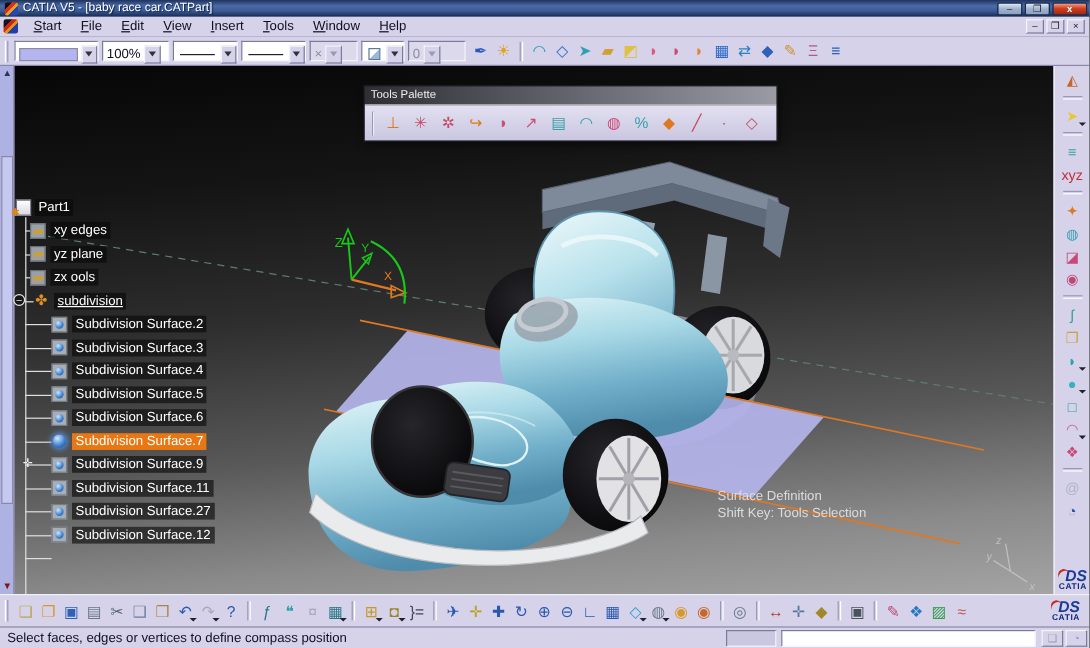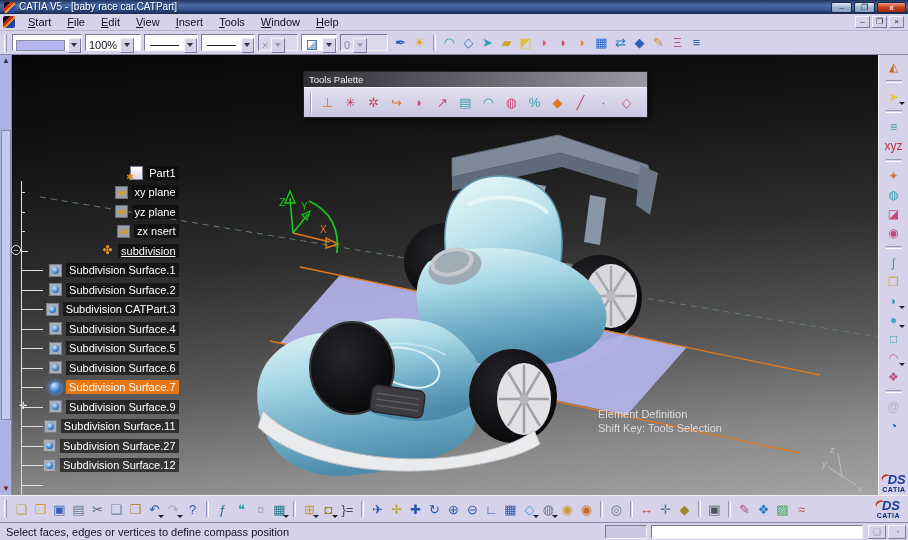--- a/index.html
+++ b/index.html
@@ -60,21 +60,21 @@
     background:linear-gradient(175deg,#060606 0%,#141414 22%,#2e2e2e 45%,#595959 68%,#8a8a8a 86%,#a4a4a4 100%);}
   .vscroll{position:absolute;left:0;top:0;width:12px;height:440px;background:#aeb2e2;border-right:1px solid #8a88a8;}
   .vscroll .thumb{position:absolute;left:1px;top:75px;width:10px;height:290px;background:#c6c9ef;border:1px solid #8a88a8;}
   .arr{position:absolute;left:0;width:12px;height:12px;font-size:8px;line-height:12px;text-align:center;color:#202040;}
   .arr.up{top:0;color:#30305a;}
   .arr.down{bottom:0;color:#7a1818;}
 
   
   .tree{position:absolute;left:13px;top:108px;color:#fff;font-size:11px;}
   .tree .trunk{position:absolute;left:8px;top:18px;height:362px;border-left:1px solid #e0e0e0;}
-  .trow{position:relative;height:19.5px;display:flex;align-items:center;white-space:nowrap;justify-content:flex-end;}
+  .trow{position:relative;height:19.5px;display:flex;align-items:center;white-space:nowrap;}
   .trow::before{content:'';position:absolute;left:8px;top:9.5px;height:1px;background:#e0e0e0;}
   .part-row::before{display:none;}
   .plane-row{padding-left:12px;} .plane-row::before{width:4px;}
   .subdiv-row{padding-left:15px;} .subdiv-row::before{width:7px;}
   .srow{padding-left:30px;} .srow::before{width:22px;}
   .tlabel{background:rgba(8,8,8,.62);padding:0 3px;line-height:14px;cursor:pointer;}
   .srow.selected .tlabel{background:#E87613;color:#fff;}
   .underlined{text-decoration:underline;}
   .icon-part{width:13px;height:14px;background:linear-gradient(#fff,#d8d8e0);border:1px solid #808090;position:relative;margin-right:3px;flex:0 0 auto;}
   .icon-part::after{content:'✱';position:absolute;left:-5px;bottom:-3px;color:#e08818;font-size:9px;}
@@ -380,52 +380,47 @@
       <div class="tree">
         <div class="trunk"></div>
         <div class="trow part-row">
           <span class="icon-part"></span>
           <span class="tlabel">Part1</span>
         </div>
         <div>
 
         <div class="trow plane-row">
             <span class="icon-plane"></span>
-            <span class="tlabel">xy plane</span>
+            <span class="tlabel">xy edges</span>
           </div>
             <div class="trow plane-row">
             <span class="icon-plane"></span>
             <span class="tlabel">yz plane</span>
           </div>
             <div class="trow plane-row">
             <span class="icon-plane"></span>
-            <span class="tlabel">zx nsert</span>
+            <span class="tlabel">zx ools</span>
           </div>
           </div>
         <div class="trow subdiv-row">
           <span class="expander">−</span>
           <span class="icon-group">✤</span>
           <span class="tlabel underlined">subdivision</span>
         </div>
         <div>
 
-        <div class="trow srow">
-
-            <span class="icon-surf"></span>
-            <span class="tlabel">Subdivision Surface.1</span>
-          </div>
             <div class="trow srow">
 
             <span class="icon-surf"></span>
             <span class="tlabel">Subdivision Surface.2</span>
           </div>
             <div class="trow srow">
 
             <span class="icon-surf"></span>
-            <span class="tlabel">Subdivision CATPart.3</span>
+            <span class="tlabel">Subdivision Surface.3</span>
           </div>
             <div class="trow srow">
 
             <span class="icon-surf"></span>
             <span class="tlabel">Subdivision Surface.4</span>
           </div>
             <div class="trow srow">
 
             <span class="icon-surf"></span>
             <span class="tlabel">Subdivision Surface.5</span>
@@ -514,21 +509,21 @@
                 <span class="g" style="color: rgb(192, 72, 88);">·</span>
               </div>
               <div class="ticon">
                 <span class="g" style="color: rgb(192, 88, 104);">◇</span>
               </div>
             </div>
         </div>
       </div>
 
       <div class="overlay-text">
-        <div>Element Definition</div>
+        <div>Surface Definition</div>
         <div>Shift Key: Tools Selection</div>
       </div>
     </div>
 
     <div class="toolbar-right">
       <div style="display:flex;flex-direction:column;align-items:center">
 
       <div class="ticon">
             <span class="g" style="font-size: 12px; color: rgb(200, 104, 40);">◭</span>
           </div>

